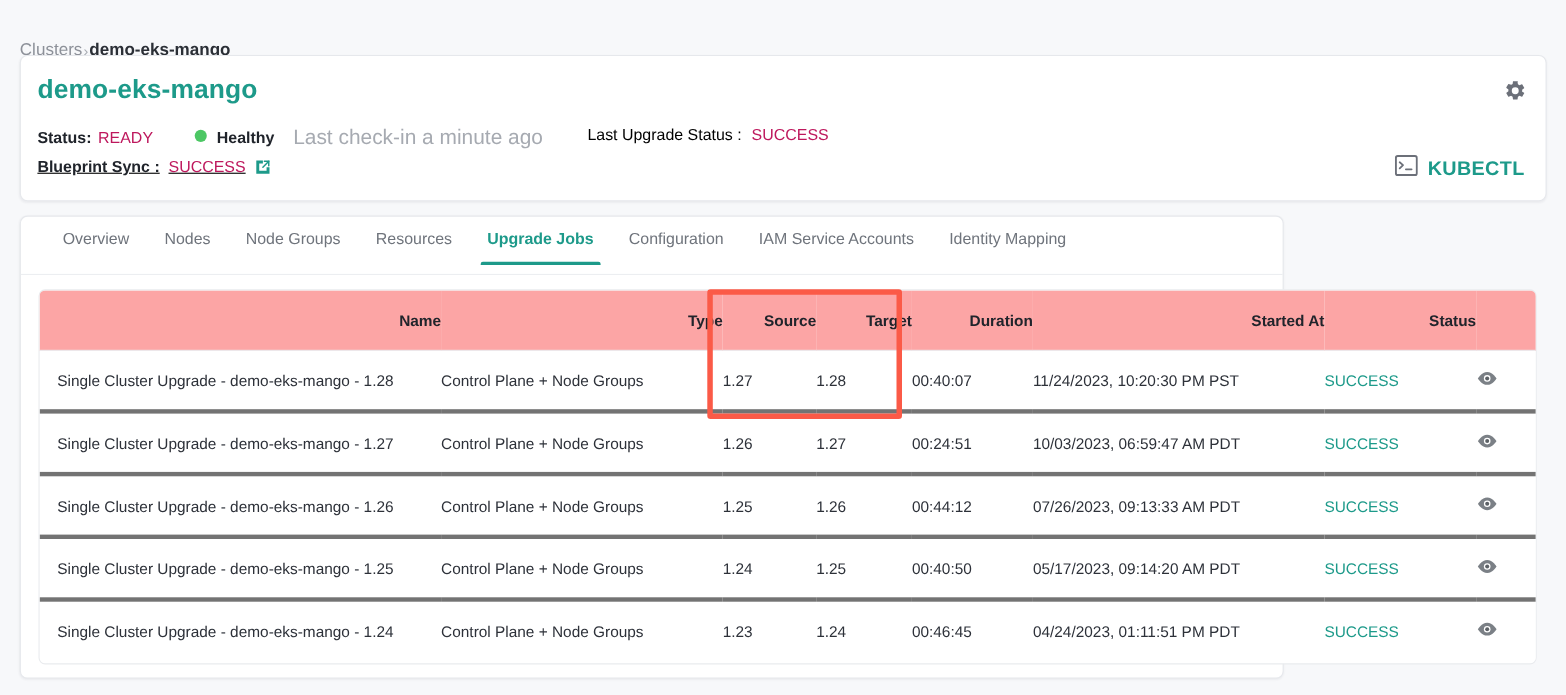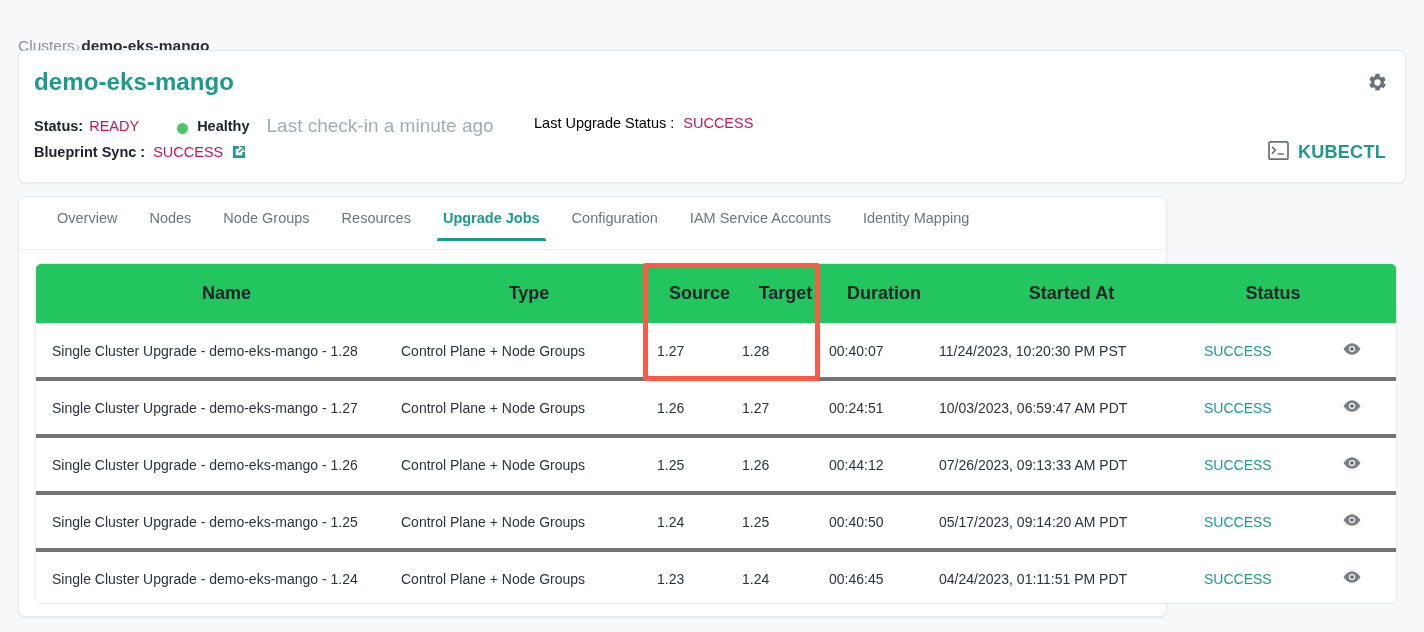--- a/index.html
+++ b/index.html
@@ -39,35 +39,36 @@
     font-size: 24px; font-weight: 700; color: #1d9a8a;
     letter-spacing: .1px;
   }
   .status-row {
     position: absolute; left: 15px; top: 64px;
     display: flex; align-items: center;
     font-size: 14.5px;
   }
   .lbl-bold { color: #20242b; font-weight: 700; }
   .val-teal { color: #be185d; font-weight: 400; }
-  .health-wrap { display: flex; align-items: flex-end; margin-left: 38px; gap: 9px; }
+  .health-wrap { display: flex; align-items: flex-start; margin-left: 38px; gap: 9px; }
   .health-dot { width: 11px; height: 11px; border-radius: 50%; background: #4cc764; display:inline-block; }
   .health-text { color: #20242b; font-weight: 700; font-size: 14.5px; }
   .checkin { margin-left: 17px; color: #a6aab1; font-size: 19px; }
 
   .upgrade-status {
     position: absolute; left: 515px; top: 64px;
     font-size: 14.5px;
   }
   .upgrade-status .lbl { color: #000000; font-weight: 400; }
 
   .bp-row {
     position: absolute; left: 15px; top: 93px;
     display: flex; align-items: center; gap: 8px;
     font-size: 14.5px;
+    text-decoration: underline;
   }
   .ext-link-icon { display: inline-flex; color: #1d9a8a; }
 
   .gear-btn {
     position: absolute; right: 16px; top: 19px;
     width: 24px; height: 24px;
     display: flex; align-items: center; justify-content: center;
     cursor: pointer;
   }
   .kubectl-btn {
@@ -116,27 +117,27 @@
     position: absolute;
     left: 16px; top: 66px;
     width: 1362px; height: 341px;
     background: #ffffff;
     border: 1px solid #e9ebee;
     border-radius: 6px;
     overflow: hidden;
   }
   table { width: 100%; border-collapse: collapse; table-layout: fixed; }
   thead th {
-    text-align: center;
-    font-size: 18px;
+    text-align: right;
+    font-size: 14px;
     font-weight: 700;
     color: #20242b;
     padding: 19px 0 19px 0;
     border-bottom: 1px solid #eceef1;
-    background: #22c55e;
+    background: #fca5a5;
   }
   tbody td {
     font-size: 14px;
     color: #2d3139;
     padding: 18px 0 18px 0;
     border-bottom: 4px solid #737373;
     background: #fff;
     white-space: nowrap;
     overflow: hidden;
     text-overflow: ellipsis;

